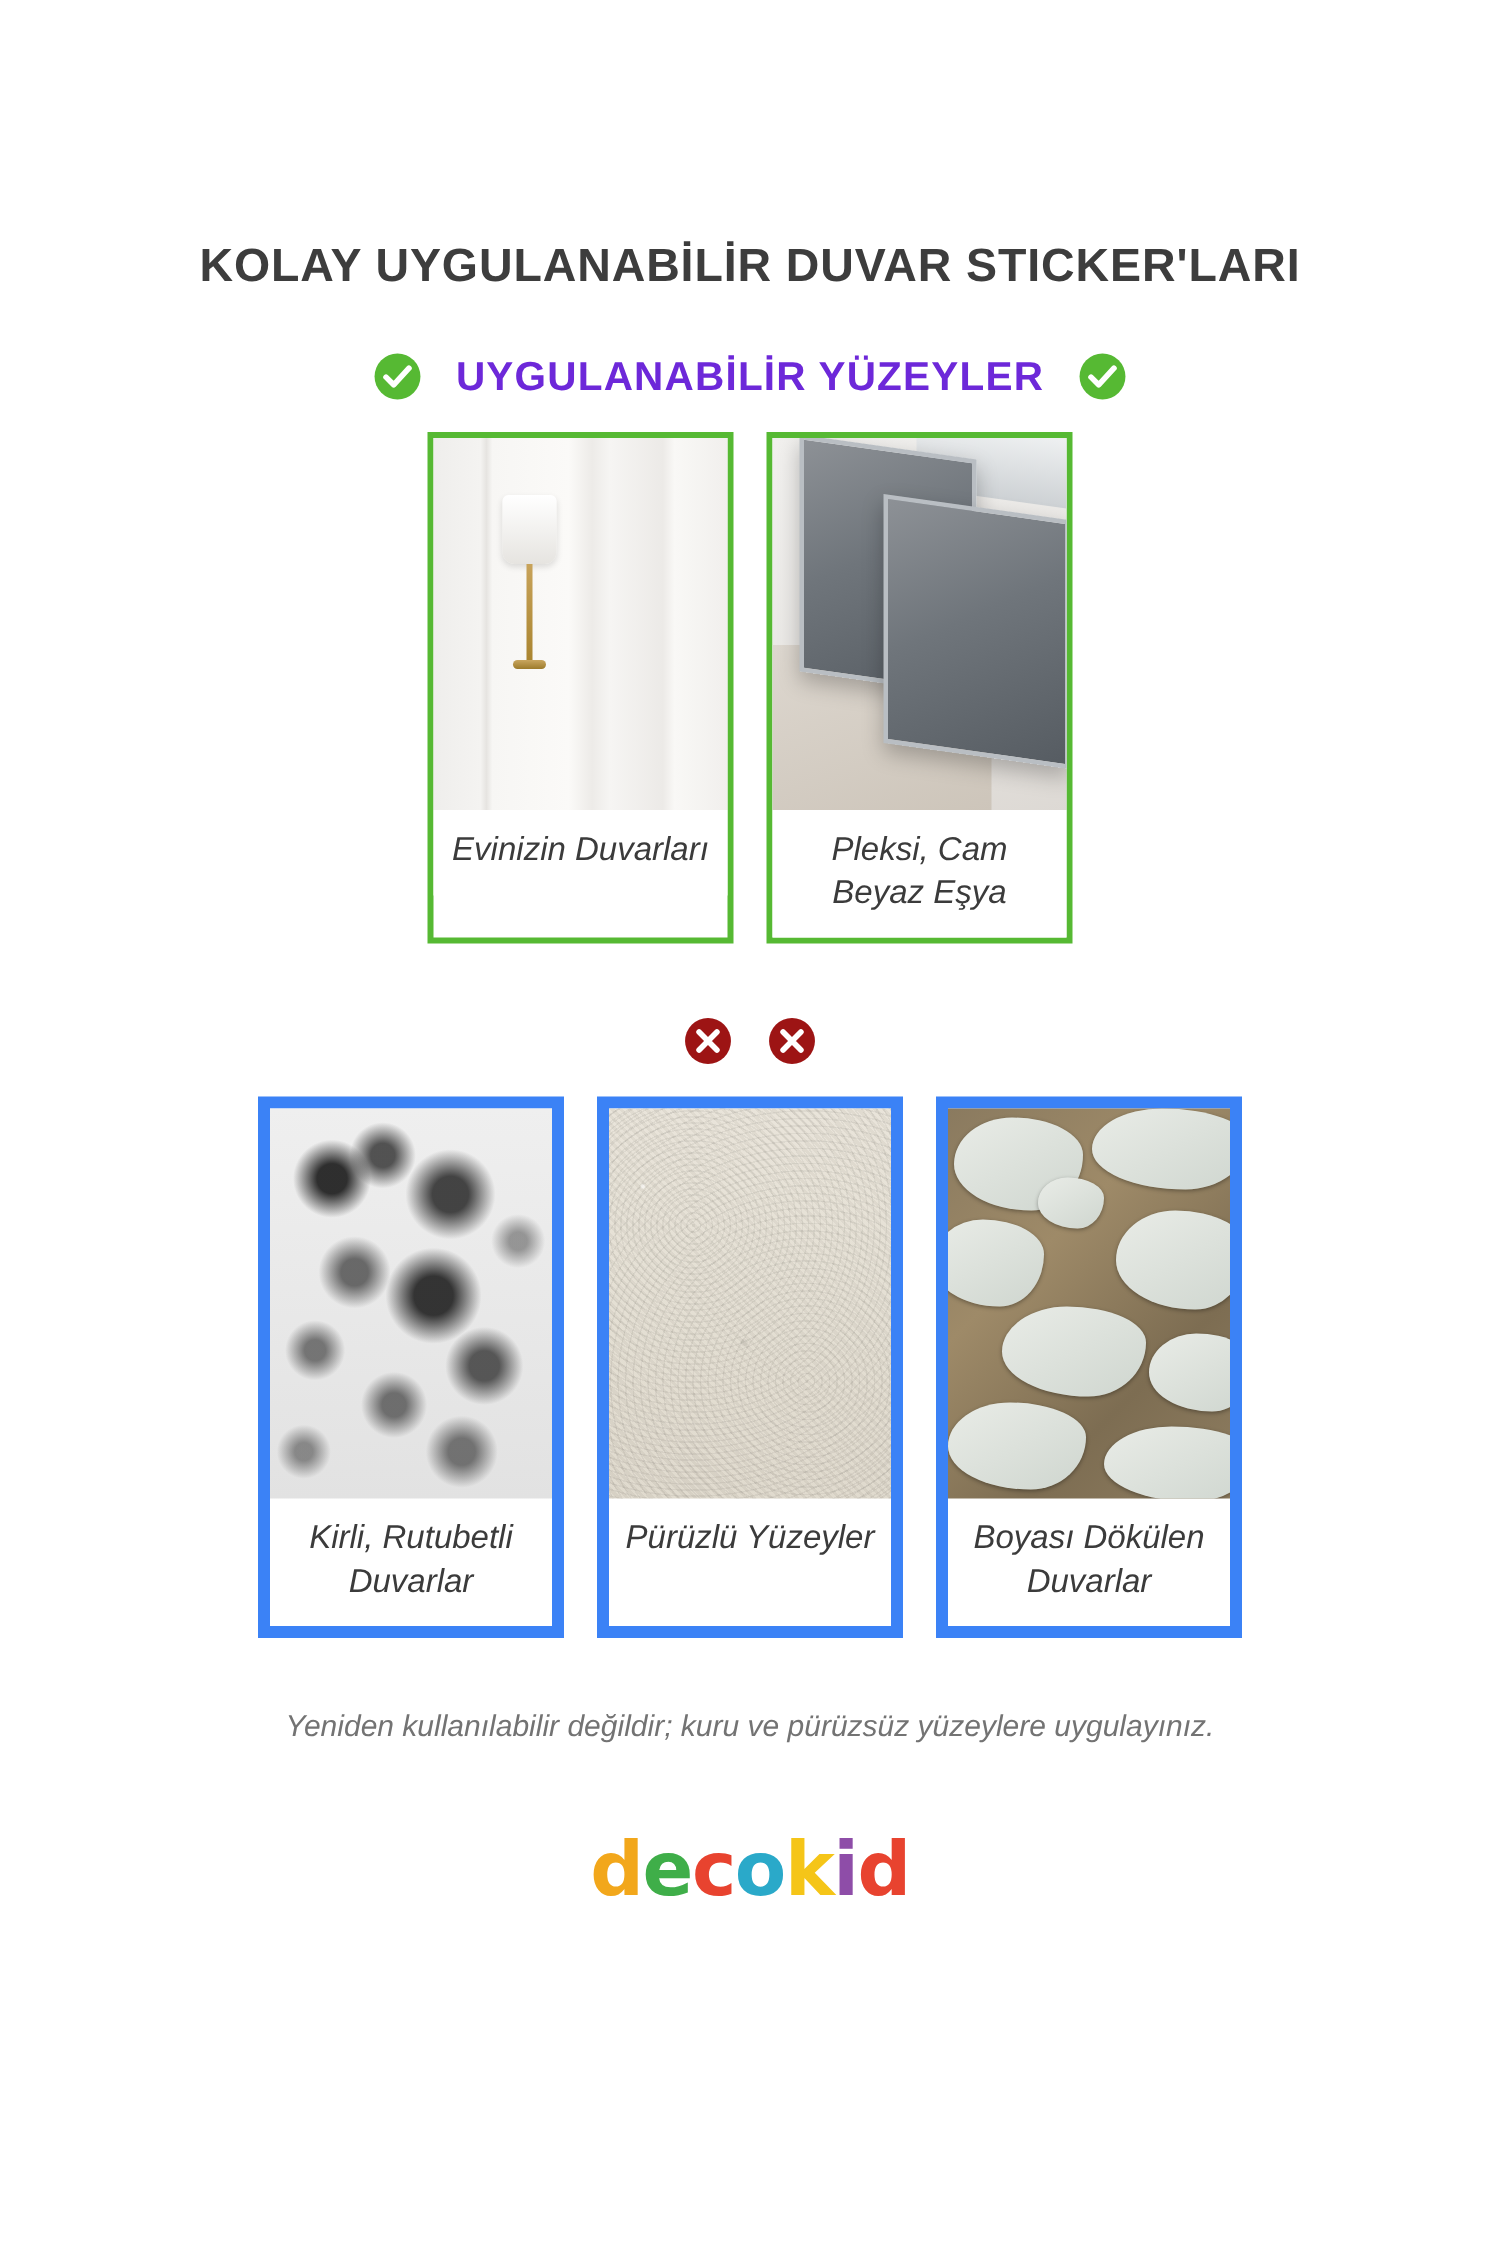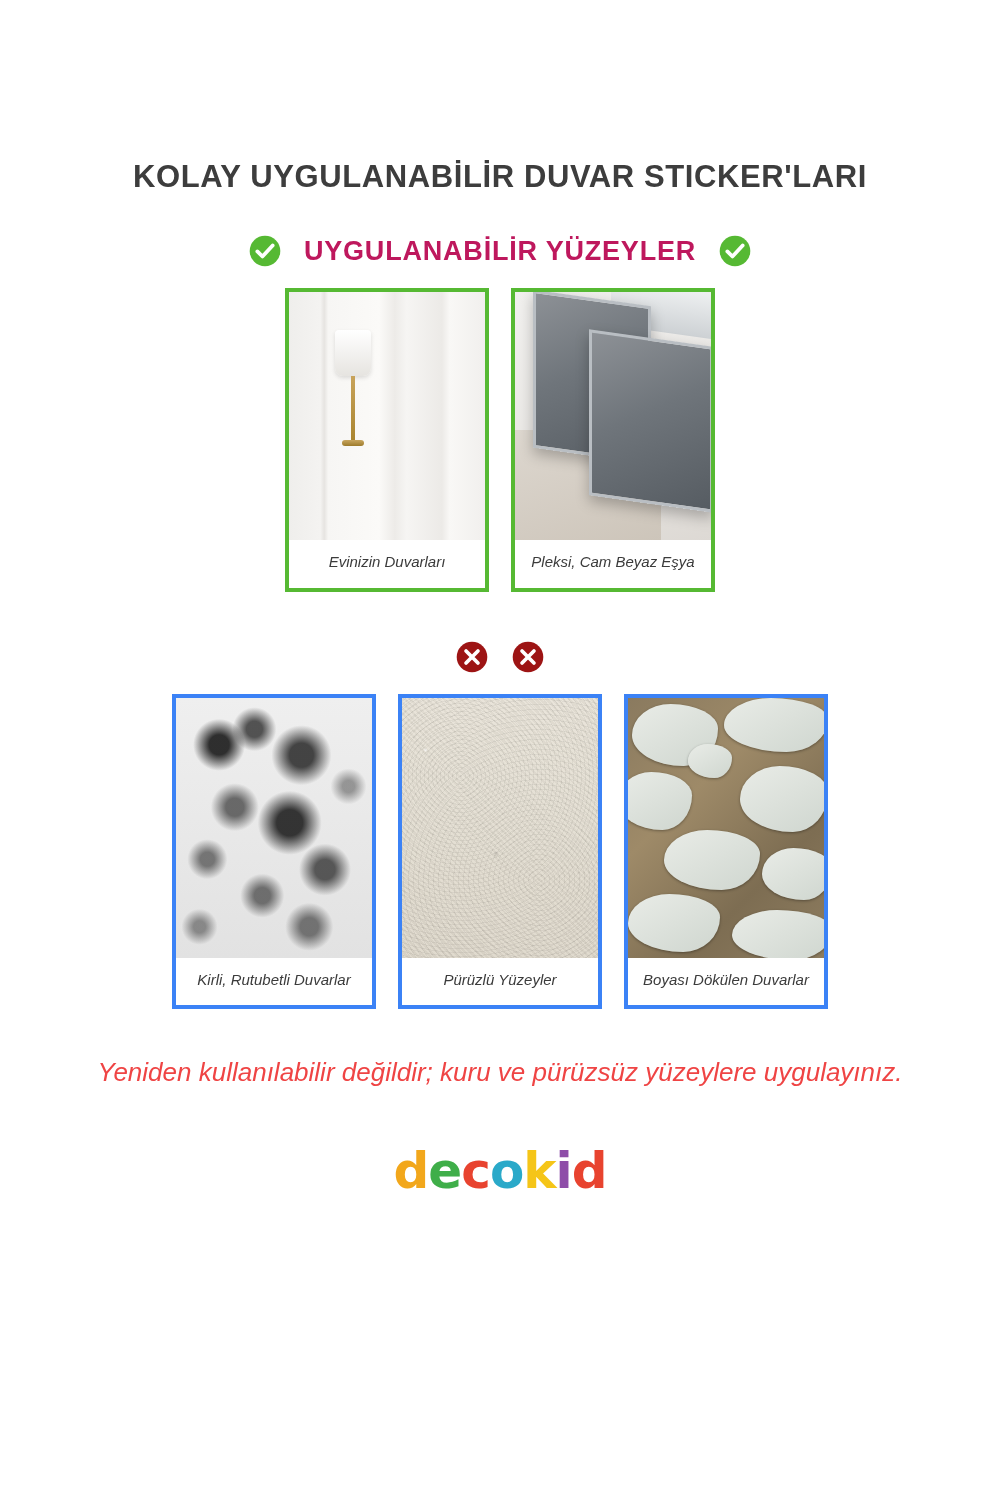--- a/index.html
+++ b/index.html
@@ -53,21 +53,21 @@
     gap: 22px;
     margin-top: 40px;
   }
   .section-head.bad { margin-top: 48px; }
 
   .section-title {
     font-size: 27px;
     font-weight: bold;
     letter-spacing: 0.8px;
   }
-  .section-title.good { color: #be185d; }
+  .section-title.good { color: #6d28d9; }
   .section-title.bad { color: #9d1414; }
 
   .badge {
     width: 34px;
     height: 34px;
     flex: 0 0 34px;
   }
 
   
   .grid {
@@ -77,33 +77,33 @@
     margin-top: 20px;
   }
   .card {
     width: 204px;
     box-sizing: border-box;
     background: #ffffff;
     display: flex;
     flex-direction: column;
   }
   .card.good { border: 4px solid #56b933; }
-  .card.bad  { border: 4px solid #3b82f6; }
+  .card.bad  { border: 8px solid #3b82f6; }
 
   .card .thumb {
     height: 248px;
     width: 100%;
     overflow: hidden;
     position: relative;
   }
   .card.bad .thumb { height: 260px; }
 
   .card .caption {
     text-align: center;
-    font-size: 15px;
+    font-size: 22px;
     font-style: italic;
     color: #3b3b3b;
     padding: 12px 6px 16px;
     line-height: 1.3;
     background: #ffffff;
   }
 
   
   .t-wall {
     background:
@@ -219,23 +219,23 @@
   .peel-flake {
     position: absolute;
     background: linear-gradient(150deg,#e9ece7,#cfd6cf);
     border-radius: 45% 55% 40% 60%/50% 40% 60% 50%;
     box-shadow: 0 1px 3px rgba(0,0,0,.35);
   }
 
   
   .footer-note {
     text-align: center;
-    font-size: 26px;
+    font-size: 20px;
     font-style: italic;
-    color: #ef4444;
+    color: #737373;
     margin-top: 48px;
   }
   .brand {
     text-align: center;
     margin-top: 54px;
     font-size: 50px;
     font-weight: bold;
     letter-spacing: -1px;
     font-family: "DejaVu Sans", sans-serif;
   }

